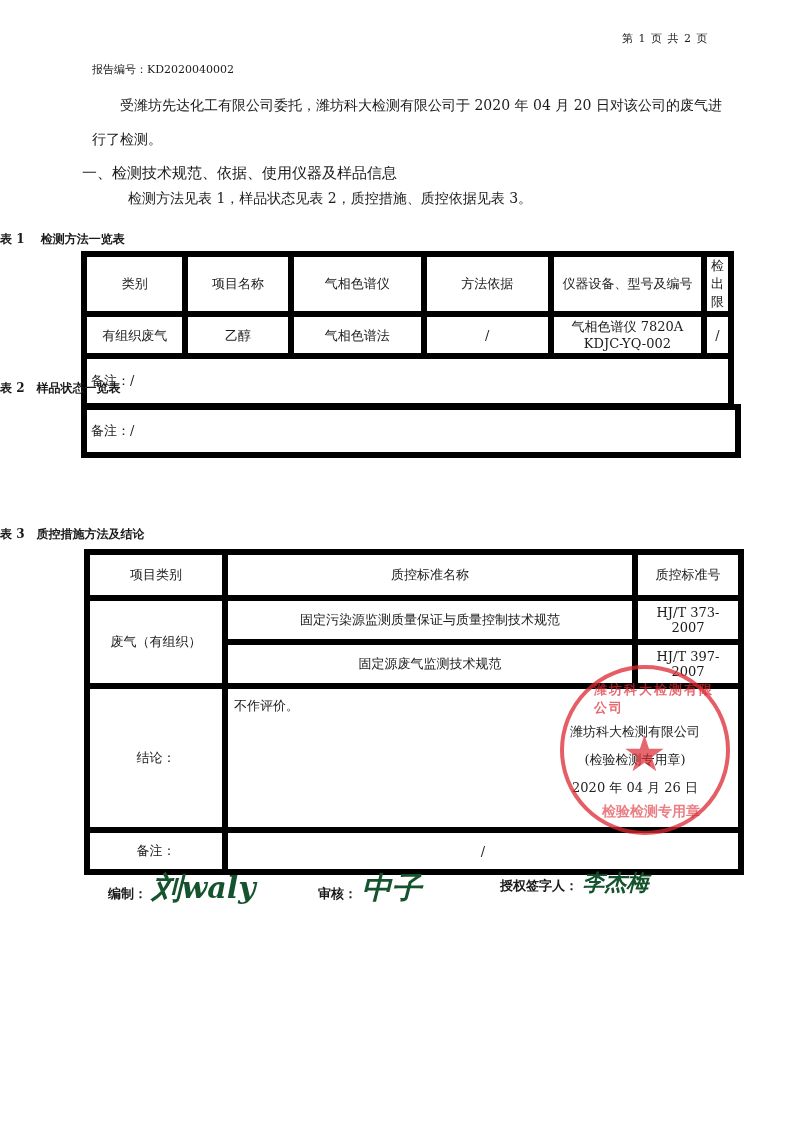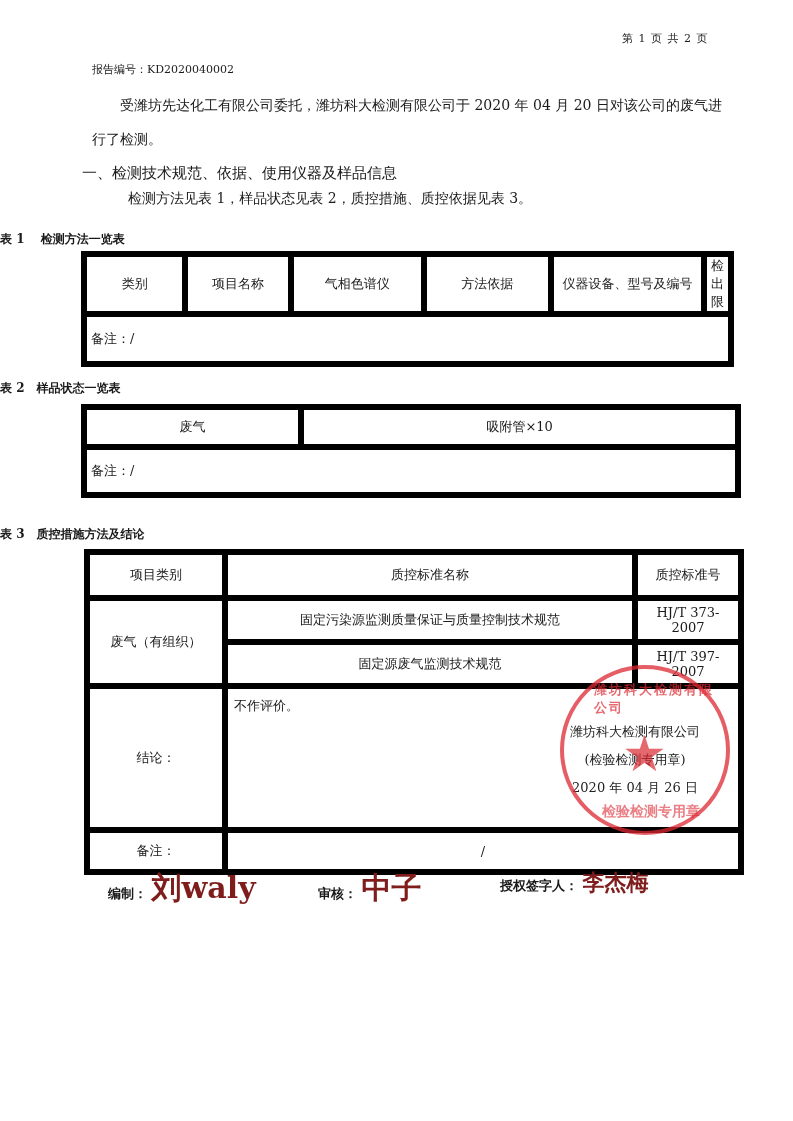--- a/index.html
+++ b/index.html
@@ -29,21 +29,21 @@
   #t3 tr.c td { height:138px; }
   #t3 tr.n td { height:36px; }
   .concl-text { position:absolute; left:6px; top:8px; }
   .stamp { left:560px; top:665px; width:170px; height:170px; border-radius:50%;
            border:4px solid rgba(220,40,50,0.75); box-sizing:border-box; }
   .stamp-star { position:absolute; left:58px; top:56px; font-size:50px; color:rgba(220,40,50,0.7); }
   .stamp-arc { position:absolute; top:6px; left:20px; font-size:22px; color:rgba(220,40,50,0.7); font-weight:bold; letter-spacing:2px; }
   .stamp-bottom { position:absolute; bottom:10px; left:38px; font-size:14px; color:rgba(220,40,50,0.6); font-weight:bold;margin-top:20px; }
   .seal-text { font-size:13px; color:#222; text-align:center; }
   .sigline { top:868px; font-size:13px; font-weight:bold; }
-  .sig { font-family:"DejaVu Serif",serif; font-size:30px; color:#7f1d1d; }
+  .sig { font-family:"DejaVu Serif",serif; font-style:italic; font-size:30px; color:#14532d; }
 </style>
 </head>
 <body>
 
 <div class="abs report-no">
   <span>报告编号：</span><span>KD2020040002</span>
 </div>
 <div class="abs page-no">第 1 页 共 2 页</div>
 
 <div class="abs para para1">受潍坊先达化工有限公司委托，潍坊科大检测有限公司于 2020 年 04 月 20 日对该公司的废气进行了检测。</div>
@@ -54,33 +54,40 @@
 <table id="t1">
   <tbody>
       <tr class="h">
     <td style="width:88px">类别</td>
     <td style="width:92px">项目名称</td>
     <td style="width:120px">气相色谱仪</td>
     <td style="width:114px">方法依据</td>
     <td style="width:140px">仪器设备、型号及编号</td>
     <td>检出限</td>
   </tr>
+  <tr class="r">
+    <td>有组织废气</td>
+    <td>乙醇</td>
+    <td>气相色谱法</td>
+    <td>/</td>
+    <td>
+      <div>气相色谱仪 7820A</div>
+      <div>KDJC-YQ-002</div>
+    </td>
+    <td>/</td>
+  </tr>
   <tr class="n">
     <td colspan="6" class="left">备注：/</td>
   </tr>
 </tbody>
   </table>
 
 <div class="abs caption" style="top:380px">表 2　样品状态一览表</div>
 <table id="t2">
   <tbody>
-  <tr>
-    <td>废气</td>
-    <td>吸附管×10</td>
-  </tr>
   <tr class="n">
     <td colspan="2" class="left">备注：/</td>
   </tr>
 </tbody>
   </table>
 
 <div class="abs caption" style="top:526px">表 3　质控措施方法及结论</div>
 <table id="t3">
   <tbody>
       <tr class="h">

